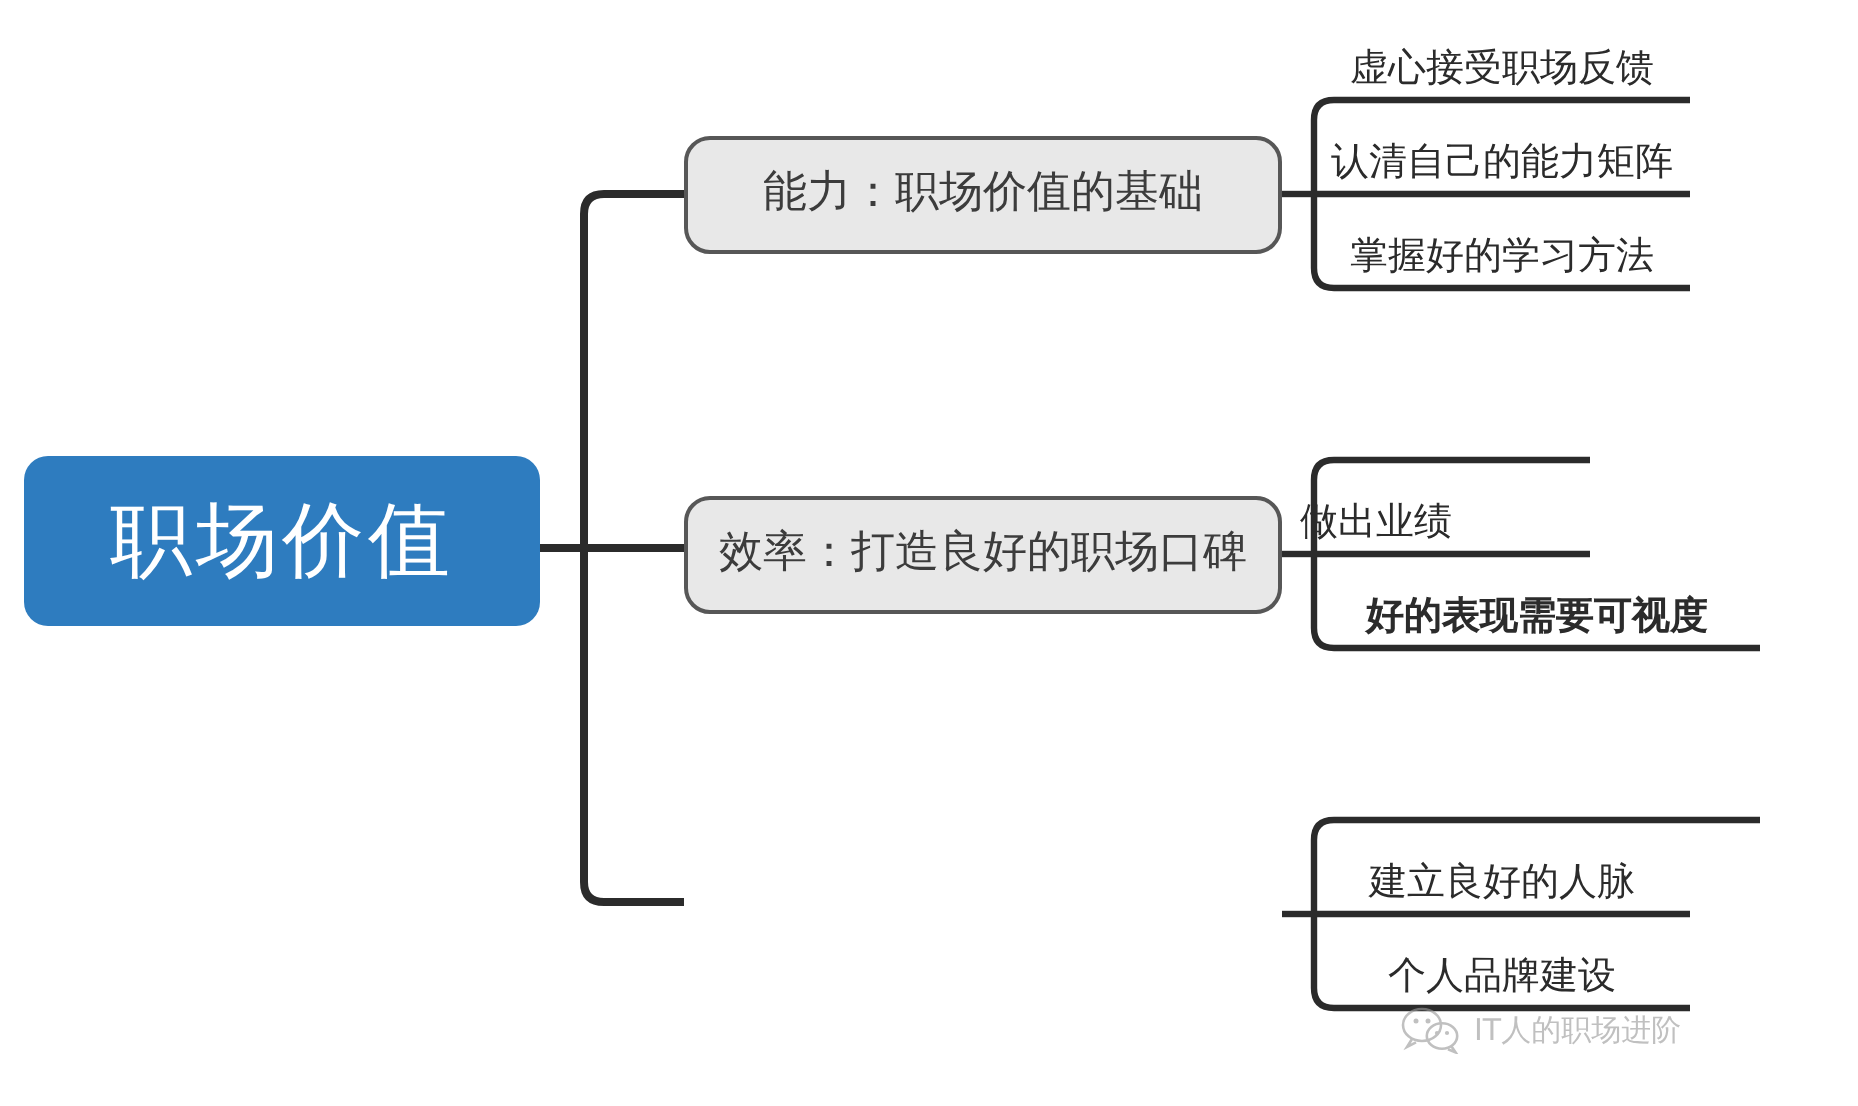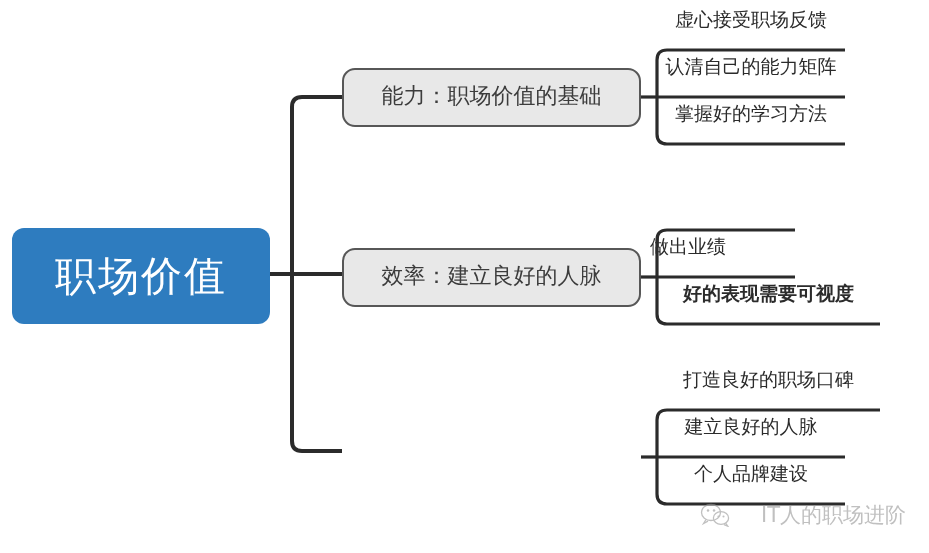--- a/index.html
+++ b/index.html
@@ -25,21 +25,21 @@
     height: 553px;
     pointer-events: none;
   }
 
   
   .root-node {
     position: absolute;
     left: 12px;
     top: 228px;
     width: 258px;
-    height: 96px;
+    height: 85px;
     background: #2E7CBF;
     border-radius: 12px;
     display: flex;
     align-items: center;
     justify-content: center;
     box-sizing: border-box;
   }
   .root-label {
     color: #ffffff;
     font-size: 41px;
@@ -80,39 +80,38 @@
     box-sizing: border-box;
     display: flex;
     align-items: flex-end;
     justify-content: center;
   }
   .leaf-label {
     color: #2B2B2B;
     font-size: 19px;
     line-height: 1.15;
     white-space: nowrap;
-    padding-bottom: 19px;
+    padding-bottom: 4px;
   }
 
   
   .watermark {
     position: absolute;
     left: 700px;
     top: 503px;
     display: flex;
     align-items: center;
     gap: 7px;
     opacity: 0.62;
   }
   .watermark-text {
     color: #9a9a9a;
-    font-size: 21px;
+    font-size: 15px;
     line-height: 1;
     white-space: nowrap;
-    margin-left: 24px;
   }
   .wechat-icon { display: block; }
 </style>
 </head>
 <body>
 
 <div id="canvas">
 
   <svg id="wires" viewBox="0 0 929 553" width="929" height="553">
     <g fill="none" stroke="#2B2B2B" stroke-width="4" stroke-linecap="butt">
@@ -151,32 +150,29 @@
     <span class="leaf-label">虚心接受职场反馈</span>
   </div>
   <div class="leaf-node" style="left:657px; top:63px; width:188px;">
     <span class="leaf-label">认清自己的能力矩阵</span>
   </div>
   <div class="leaf-node" style="left:657px; top:110px; width:188px;">
     <span class="leaf-label">掌握好的学习方法</span>
   </div>
 
   <div class="branch-node b1">
-    <span class="branch-label">效率：建立良好的人脉</span>
+    <span class="branch-label">效率：打造良好的职场口碑</span>
   </div>
   <div class="leaf-node" style="left:619px; top:243px; width:138px;">
     <span class="leaf-label">做出业绩</span>
   </div>
   <div class="leaf-node" style="left:657px; top:290px; width:223px;font-weight:bold;">
     <span class="leaf-label">好的表现需要可视度</span>
   </div>
 
-  <div class="leaf-node" style="left:657px; top:376px; width:223px;">
-    <span class="leaf-label">打造良好的职场口碑</span>
-  </div>
   <div class="leaf-node" style="left:657px; top:423px; width:188px;">
     <span class="leaf-label">建立良好的人脉</span>
   </div>
   <div class="leaf-node" style="left:657px; top:470px; width:188px;">
     <span class="leaf-label">个人品牌建设</span>
   </div>
 
   <div class="watermark">
     <svg class="wechat-icon" width="30" height="24" viewBox="0 0 30 24">
       <g fill="none" stroke="#9a9a9a" stroke-width="1.3">

